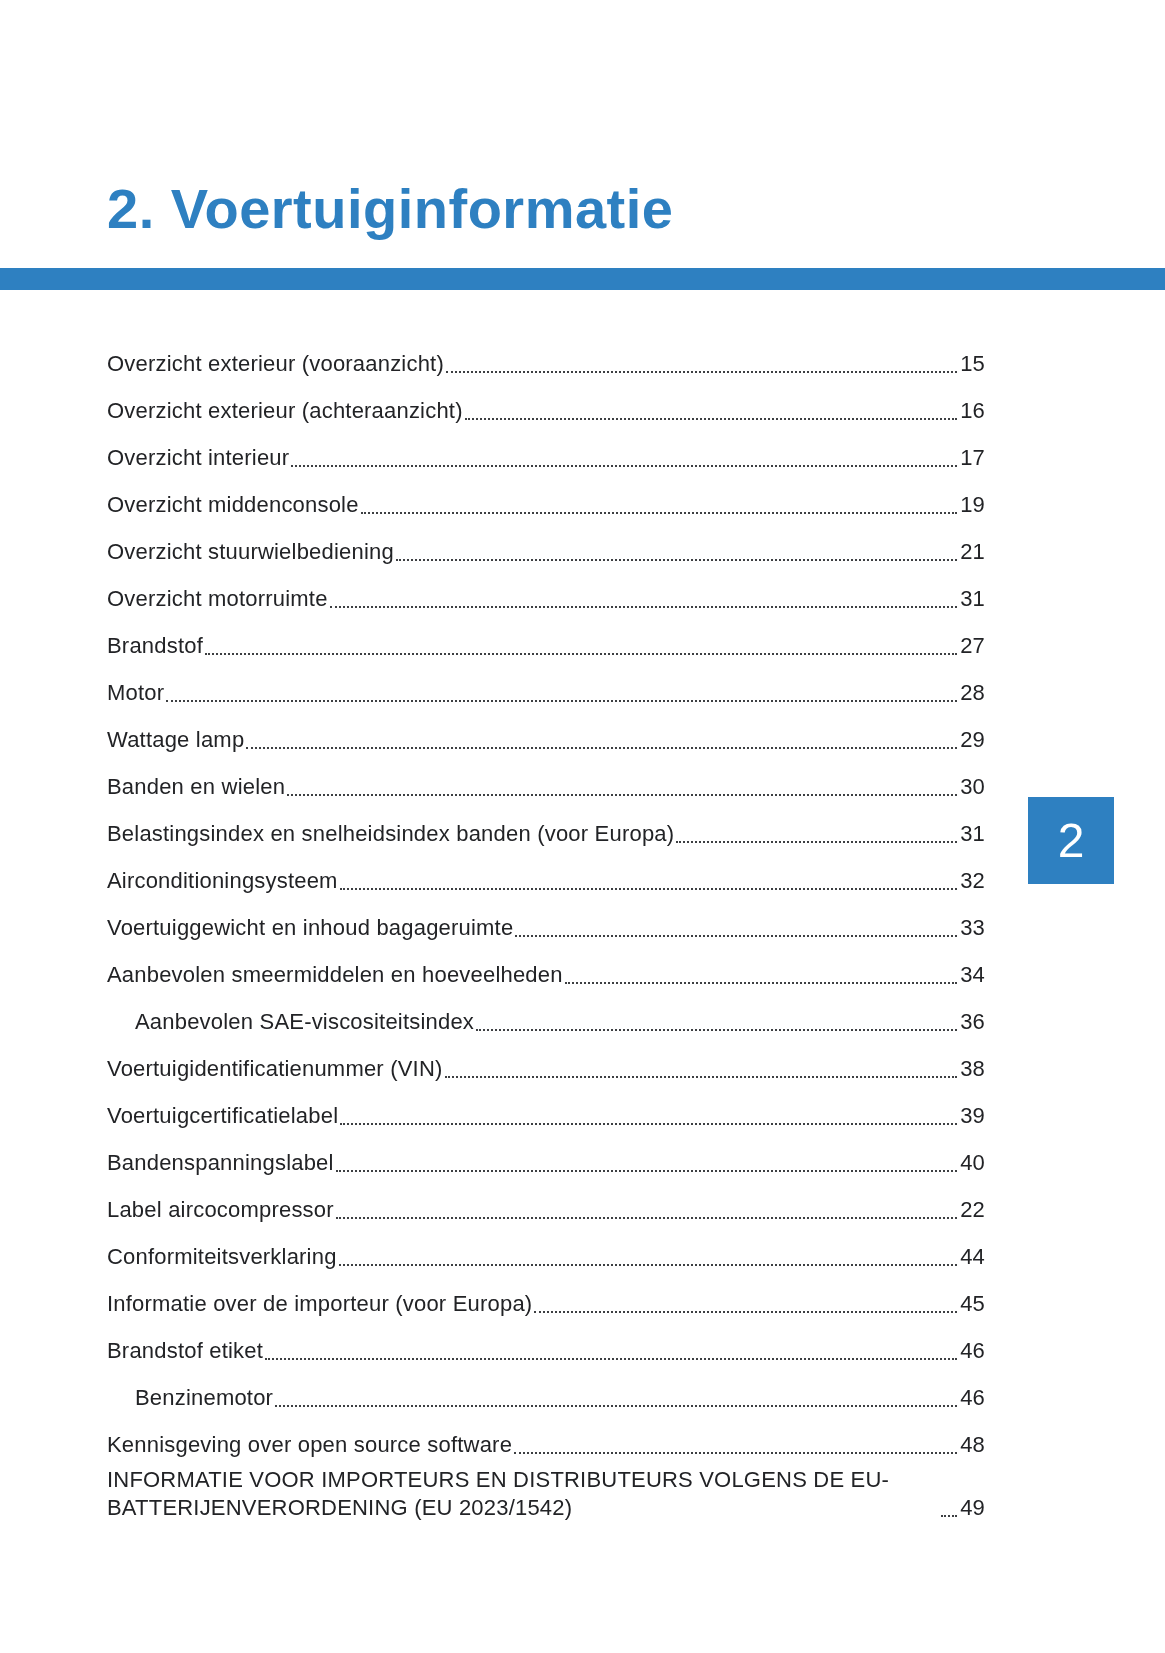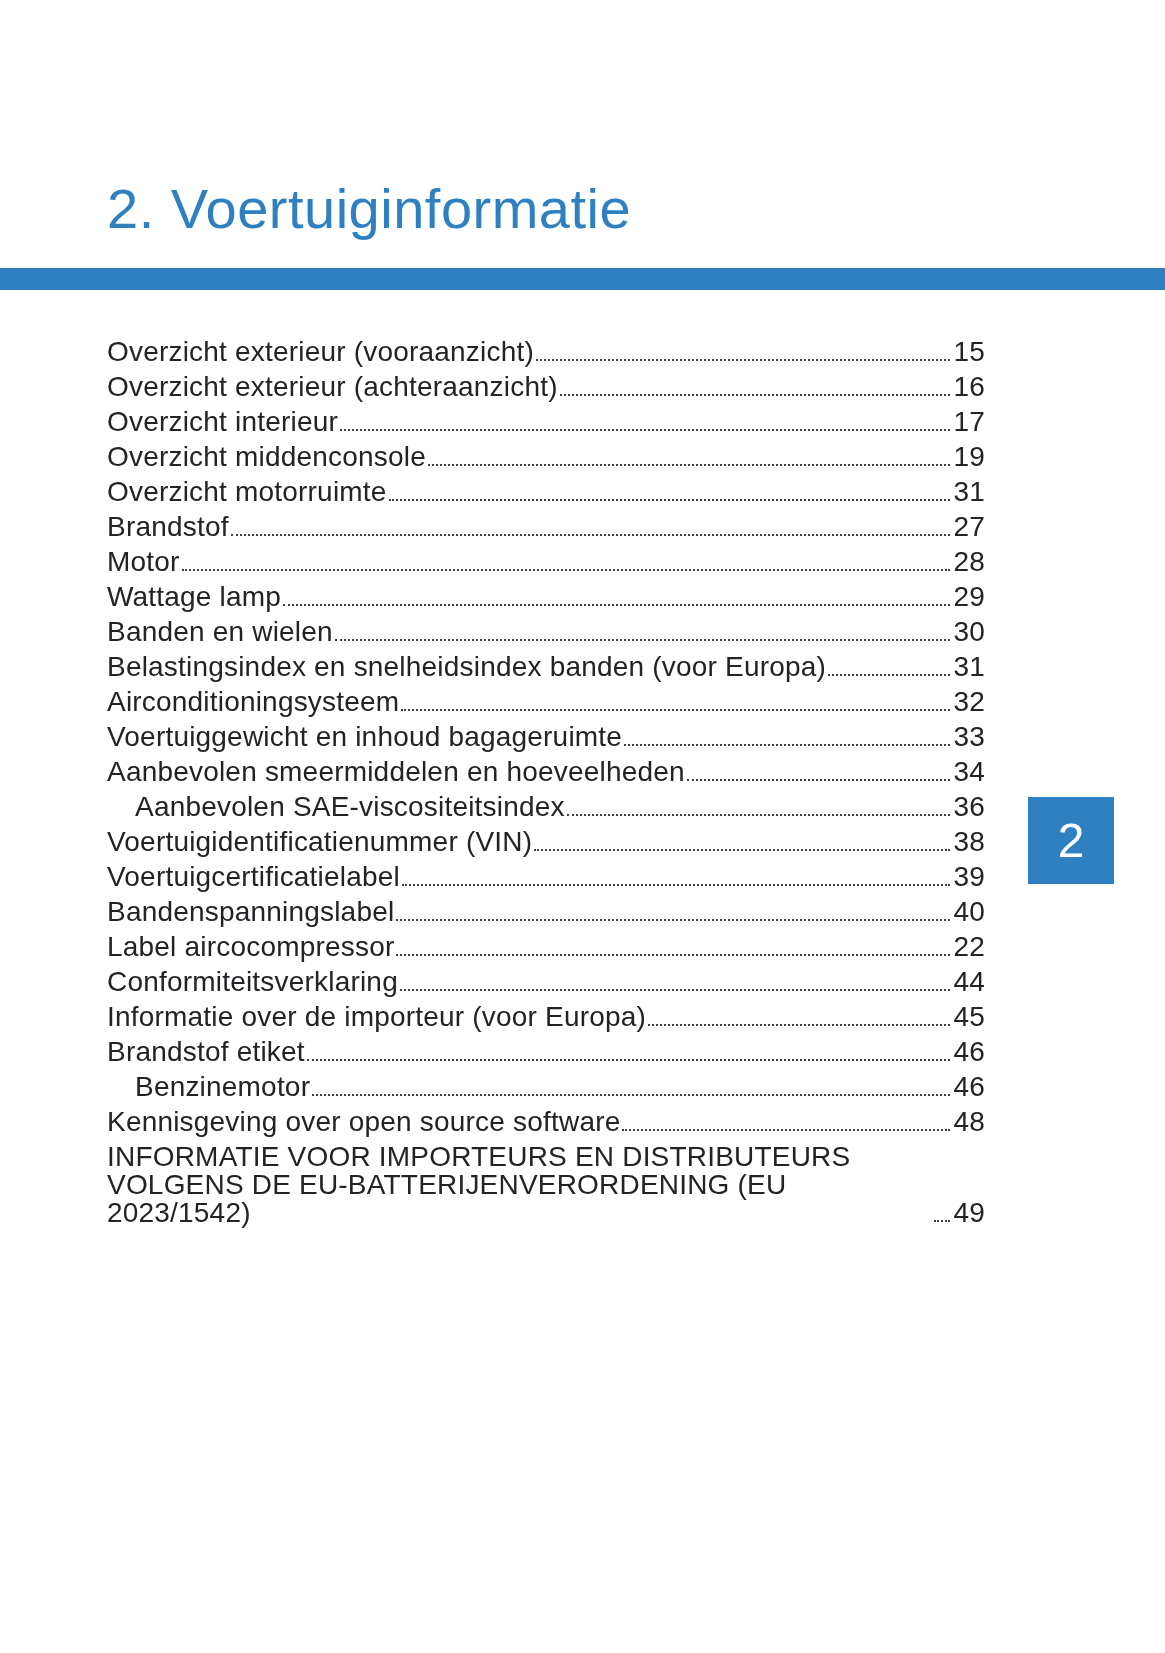--- a/index.html
+++ b/index.html
@@ -13,56 +13,56 @@
     position: relative;
     overflow: hidden;
   }
   .page { position: absolute; inset: 0; }
 
   .title {
     position: absolute;
     left: 107px; top: 176px;
     margin: 0;
     font-size: 56px;
-    font-weight: 400;
+    font-weight: 700;
     letter-spacing: 0.5px;
     color: var(--accent);
   }
 
   .accent-bar {
     position: absolute;
     left: 0; right: 0; top: 268px;
     height: 22px;
     background: var(--accent);
   }
 
   .toc {
     position: absolute;
     left: 107px; top: 338px;
     width: 878px;
   }
   .toc-row {
     display: flex;
     align-items: flex-end;
-    font-size: 28px;
+    font-size: 22px;
     line-height: 28px;
     letter-spacing: 0.2px;
     color: var(--ink);
     margin-bottom: 7px;
   }
   .toc-row.sub { padding-left: 28px; justify-content: space-between; }
   .toc-label { flex: 0 1 auto; }
   .toc-dots {
     flex: 1 1 auto;
     min-width: 16px;
     border-bottom: 2.5px dotted #3d3f42;
     margin: 0 3px 5px 2px;
     height: 0;
   }
-  .toc-page { white-space: nowrap; flex: 0 0 auto; }
+  .toc-page { white-space: nowrap; flex: 0 0 auto; margin-top: 12px; }
 
   .side-tab {
     position: absolute;
     left: 1028px; top: 797px;
     width: 86px; height: 87px;
     background: var(--accent);
     display: flex;
     align-items: center;
     justify-content: center;
   }
@@ -94,20 +94,25 @@
     <span class="toc-label">Overzicht interieur</span>
     <span class="toc-dots"></span>
     <span class="toc-page">17</span>
   </div>
       <div class="toc-row">
     <span class="toc-label">Overzicht middenconsole</span>
     <span class="toc-dots"></span>
     <span class="toc-page">19</span>
   </div>
       <div class="toc-row">
+    <span class="toc-label">Overzicht stuurwielbediening</span>
+    <span class="toc-dots"></span>
+    <span class="toc-page">21</span>
+  </div>
+      <div class="toc-row">
     <span class="toc-label">Overzicht motorruimte</span>
     <span class="toc-dots"></span>
     <span class="toc-page">31</span>
   </div>
       <div class="toc-row">
     <span class="toc-label">Brandstof</span>
     <span class="toc-dots"></span>
     <span class="toc-page">27</span>
   </div>
       <div class="toc-row">

